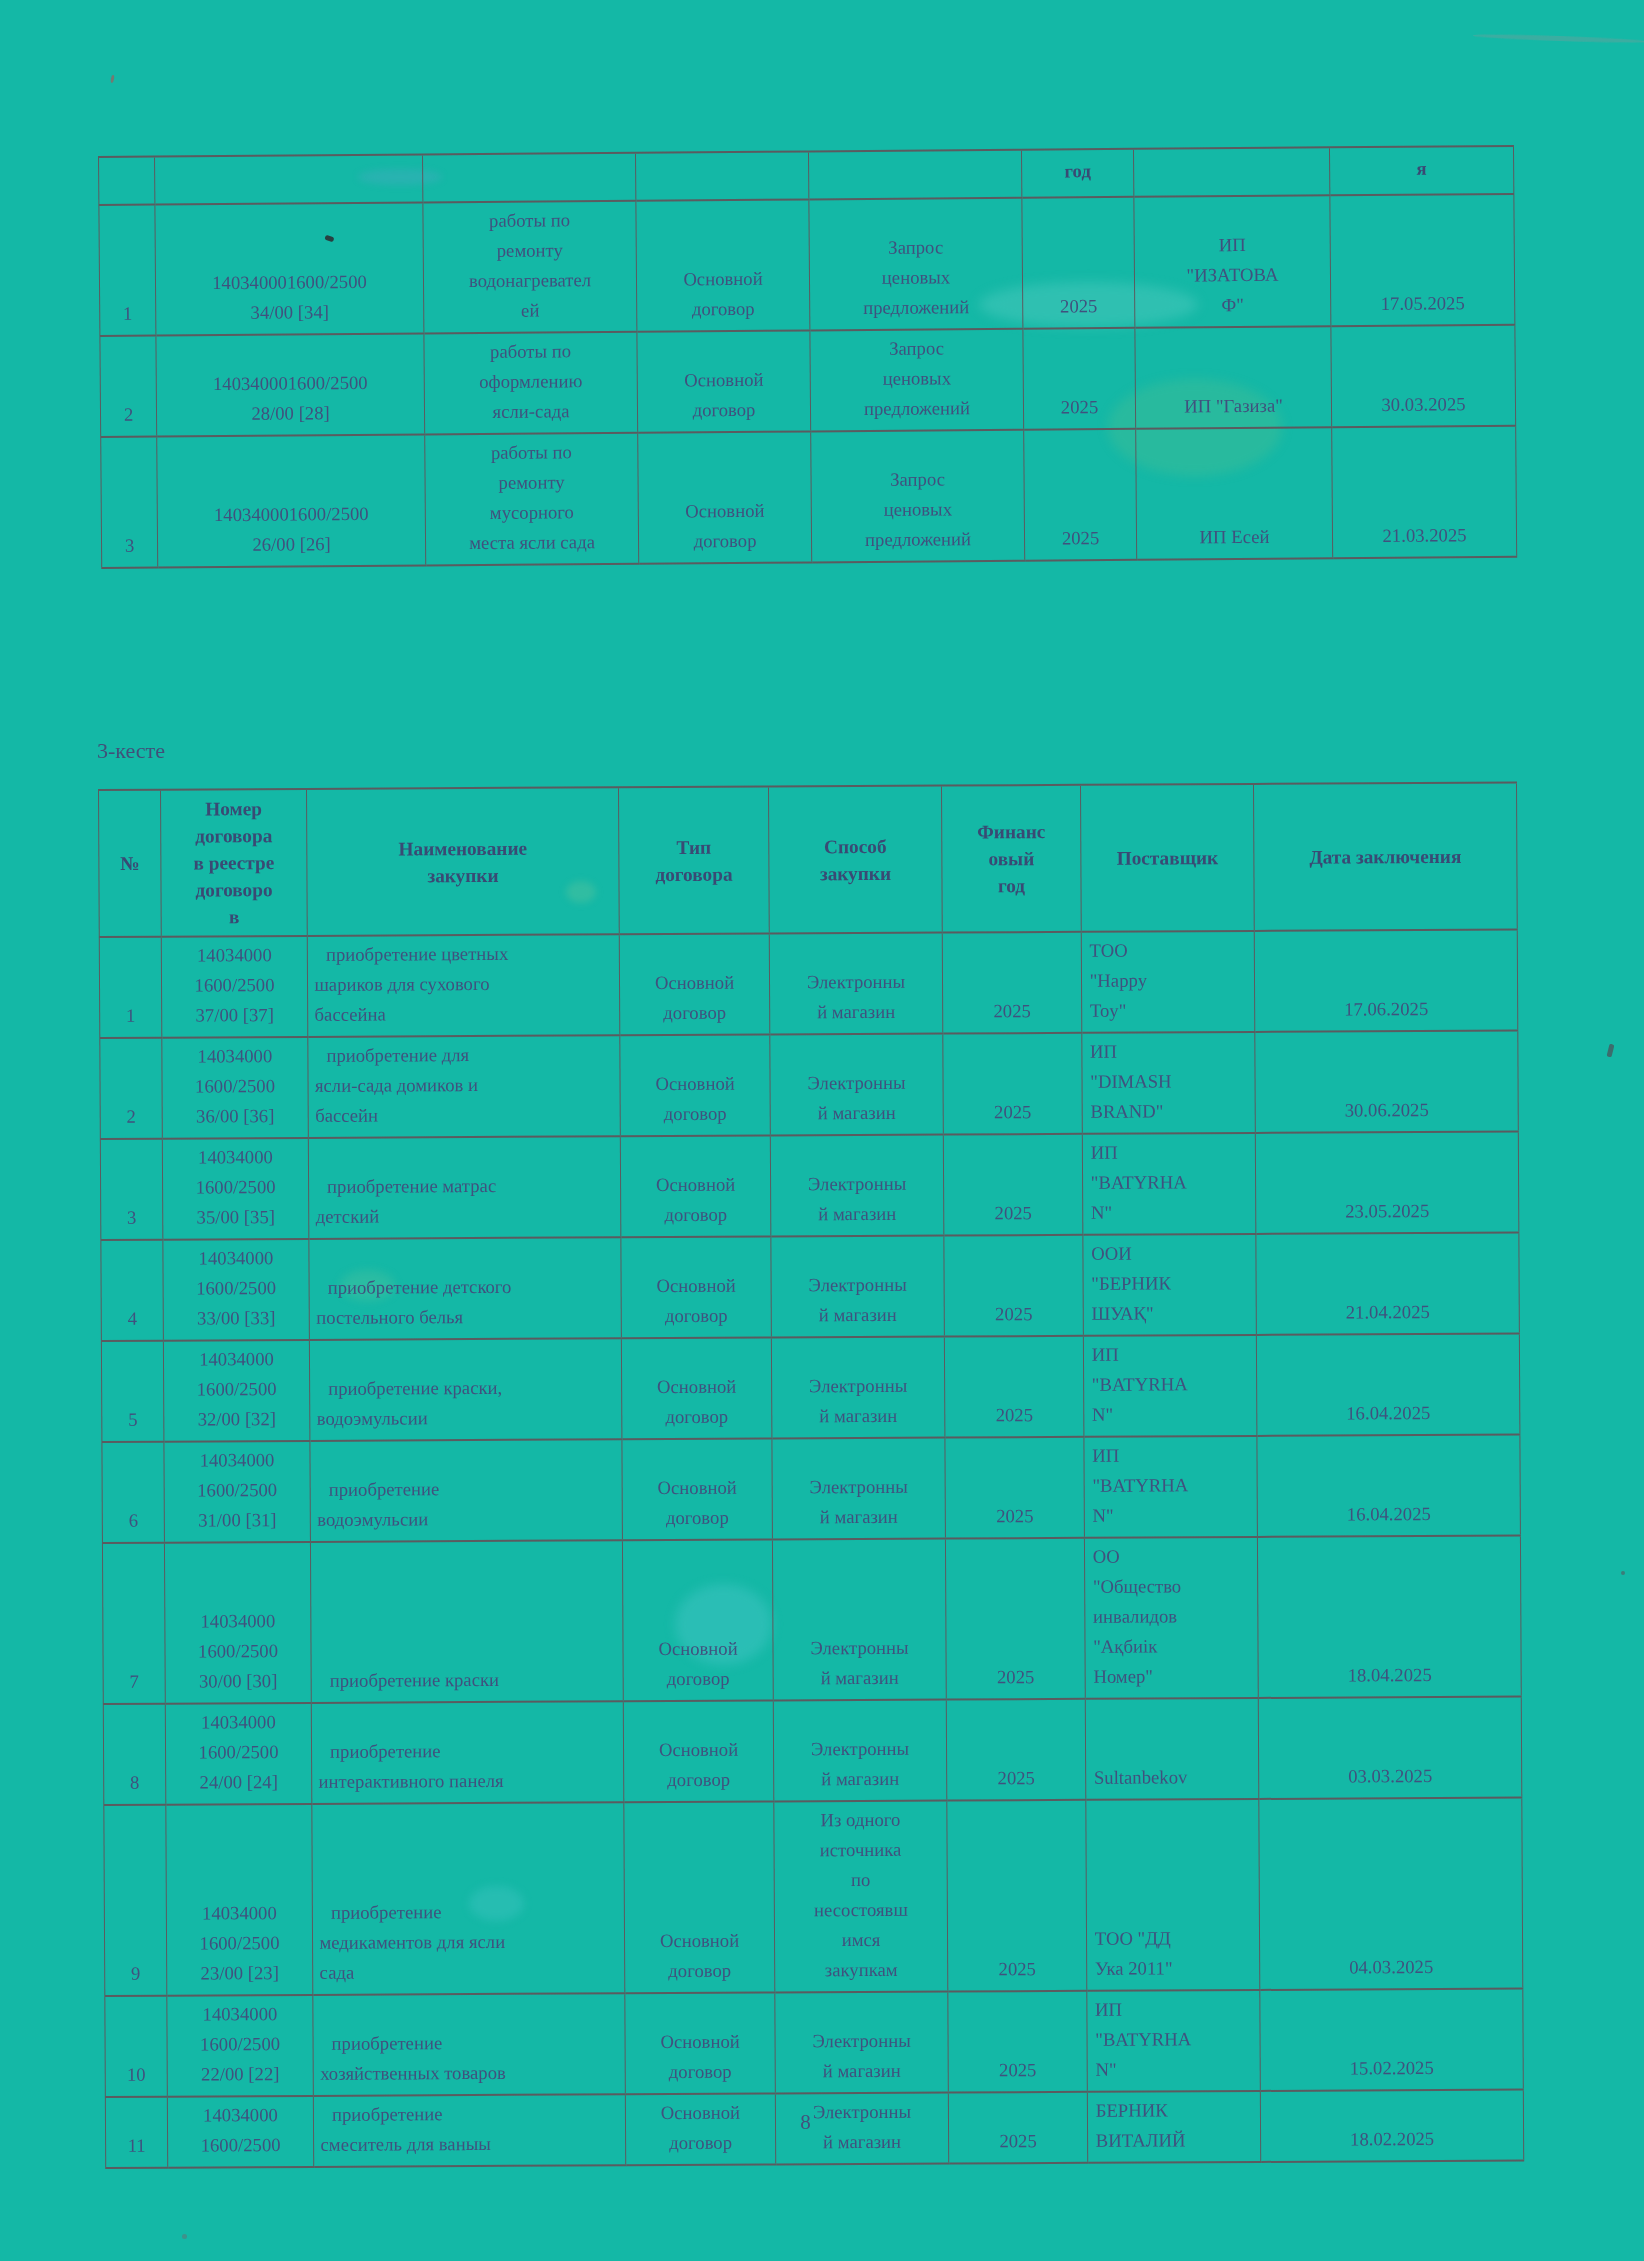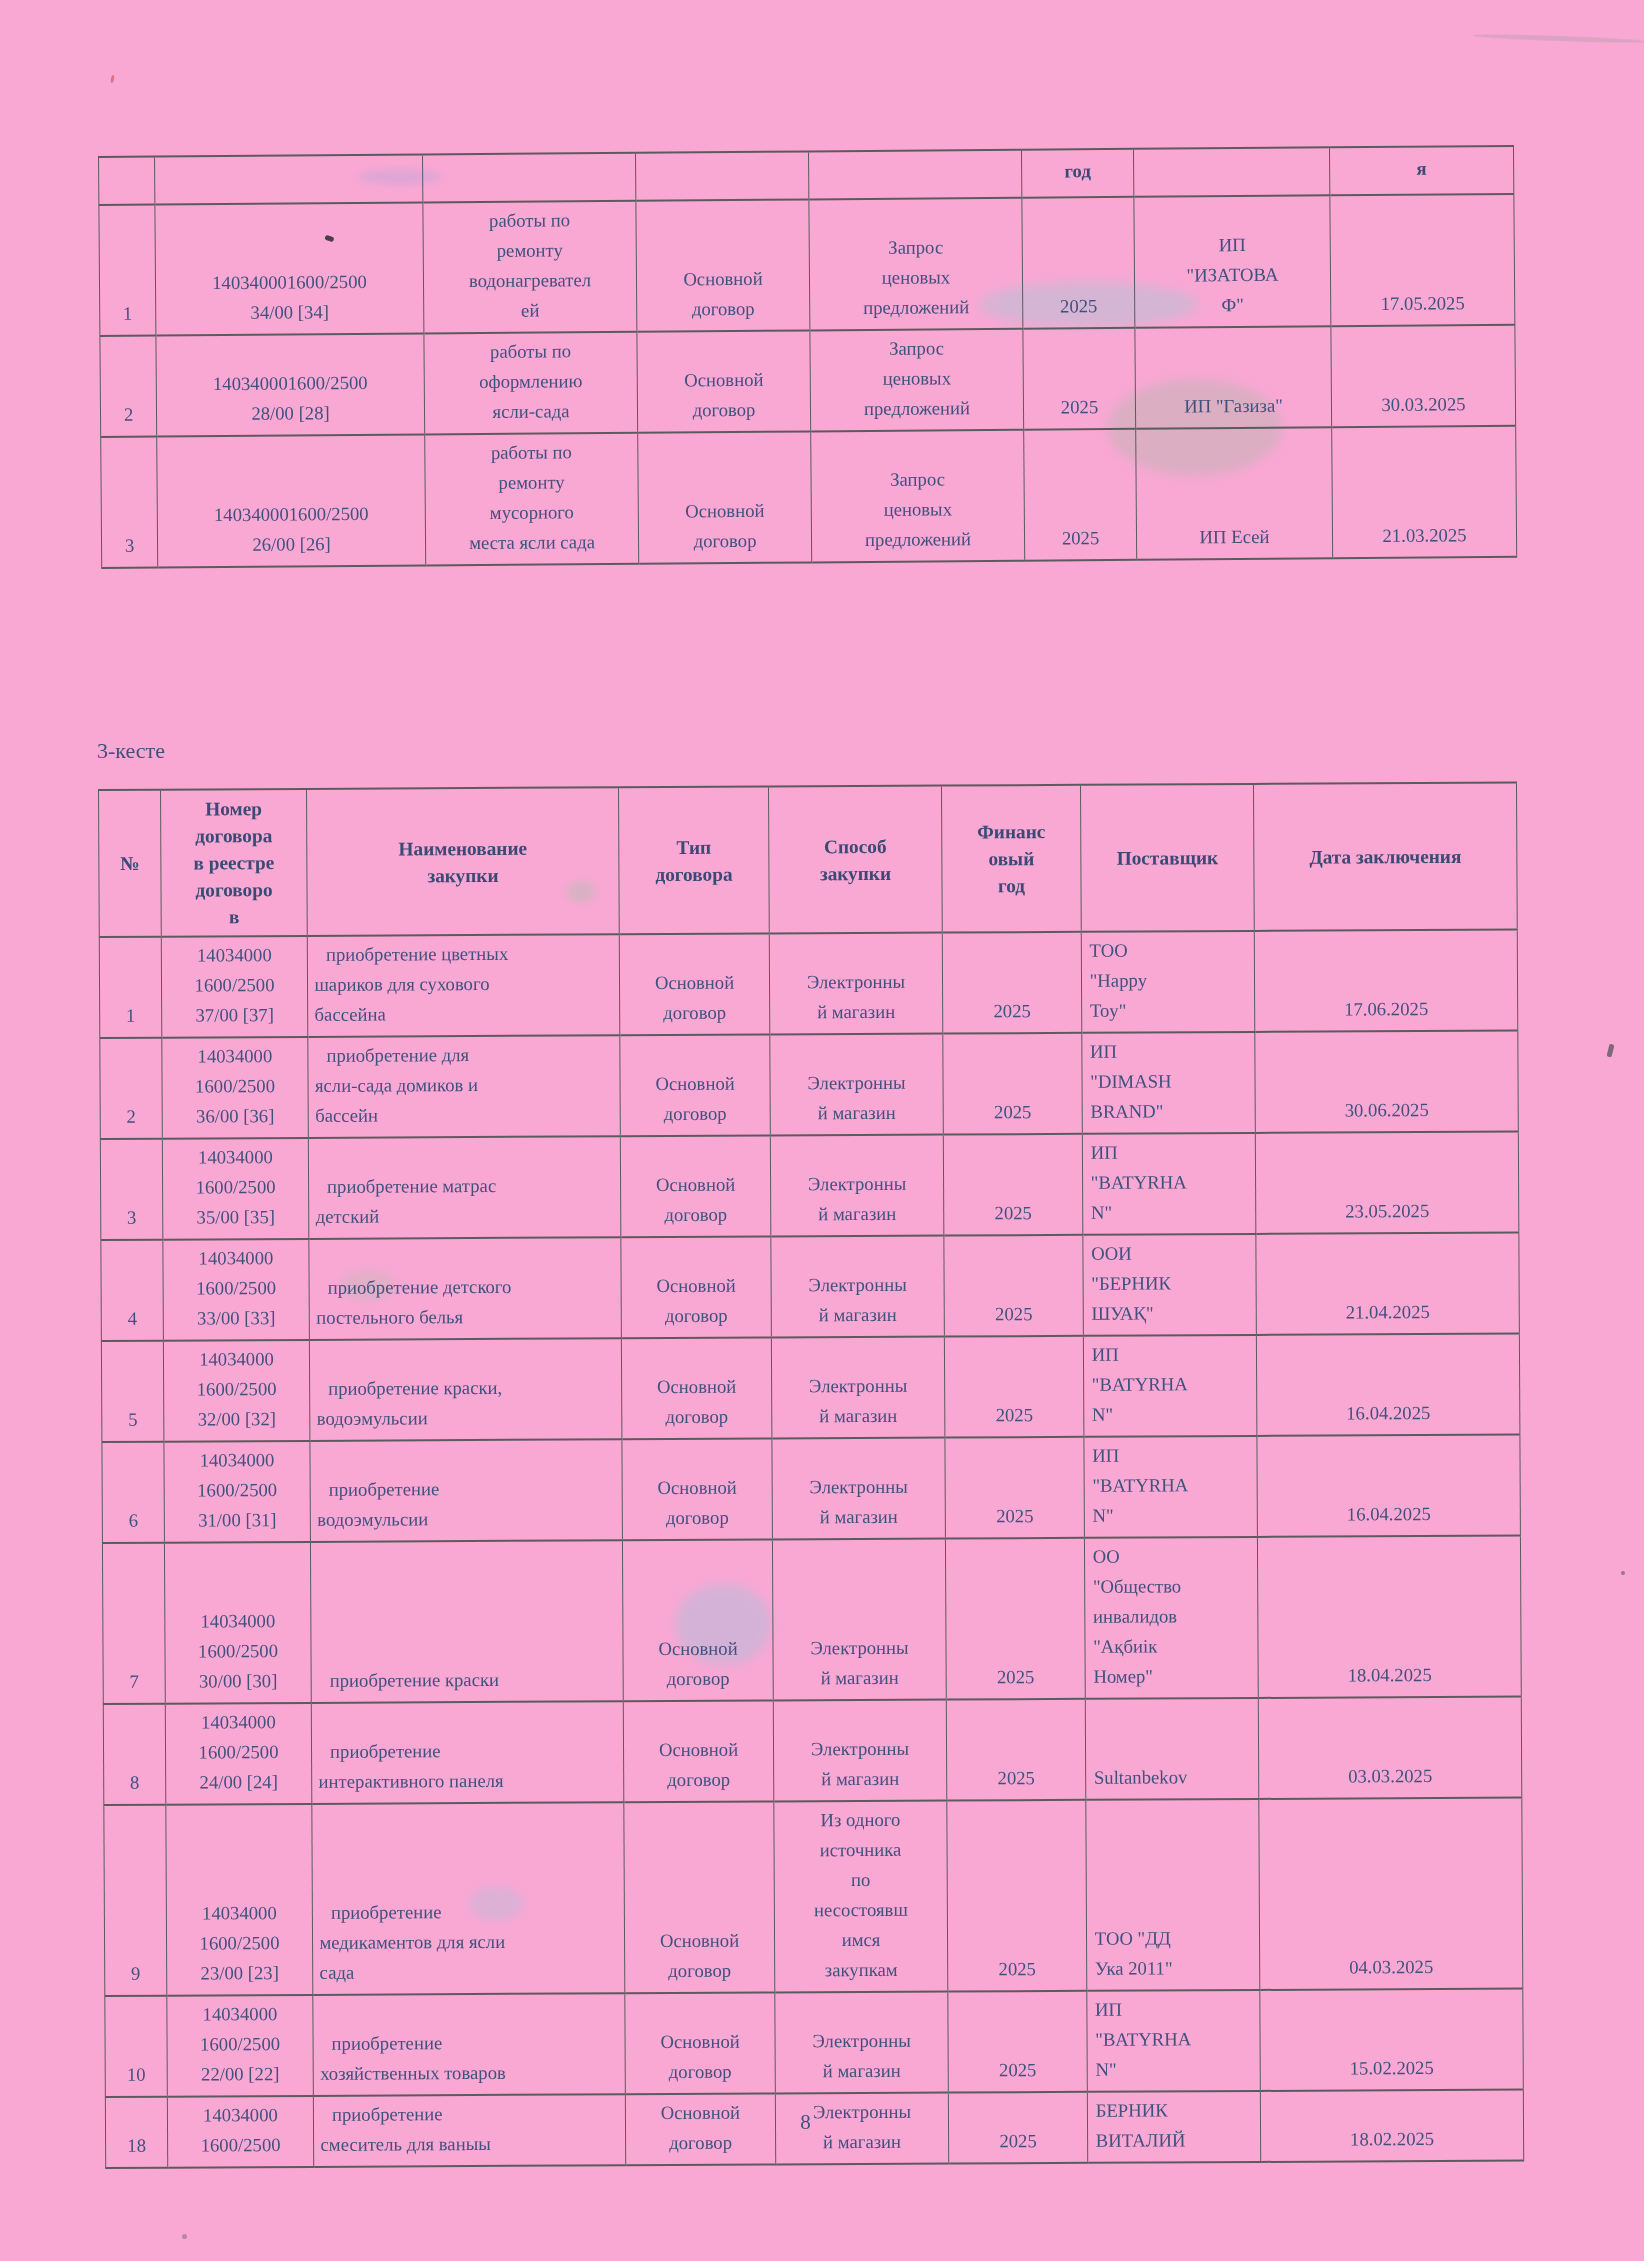--- a/index.html
+++ b/index.html
@@ -1,19 +1,19 @@
 <!DOCTYPE html>
 <html style="font-size:10.3px"><head>
 <meta charset="utf-8">
 <style>
   html,body{margin:0;padding:0;background:#e8e8e6;}
   .page{
     position:relative;
     width:1644px;height:2261px;
-    background:#f9a8d4;
+    background:#14b8a6;
     overflow:hidden;
     font-family:"Liberation Serif","DejaVu Serif",serif;
     color:#40517e;
   }
   
   table{border-collapse:collapse;table-layout:fixed;}
   td,th{
     border:1.3px solid #5b5b5f;
     border-top-width:2.6px;border-bottom-width:2.6px;
     vertical-align:bottom;
@@ -363,21 +363,21 @@
 договор</td>
       <td>Электронны
 й магазин</td>
       <td>2025</td>
       <td class="col-supp-l">ИП
 "BATYRHA
 N"</td>
       <td>15.02.2025</td>
     </tr>
     <tr style="height:63px">
-      <td>18</td>
+      <td>11</td>
       <td>14034000
 1600/2500</td>
       <td class="col-name-l">приобретение
 смеситель для ваныы</td>
       <td>Основной
 договор</td>
       <td>Электронны
 й магазин</td>
       <td>2025</td>
       <td class="col-supp-l">БЕРНИК

